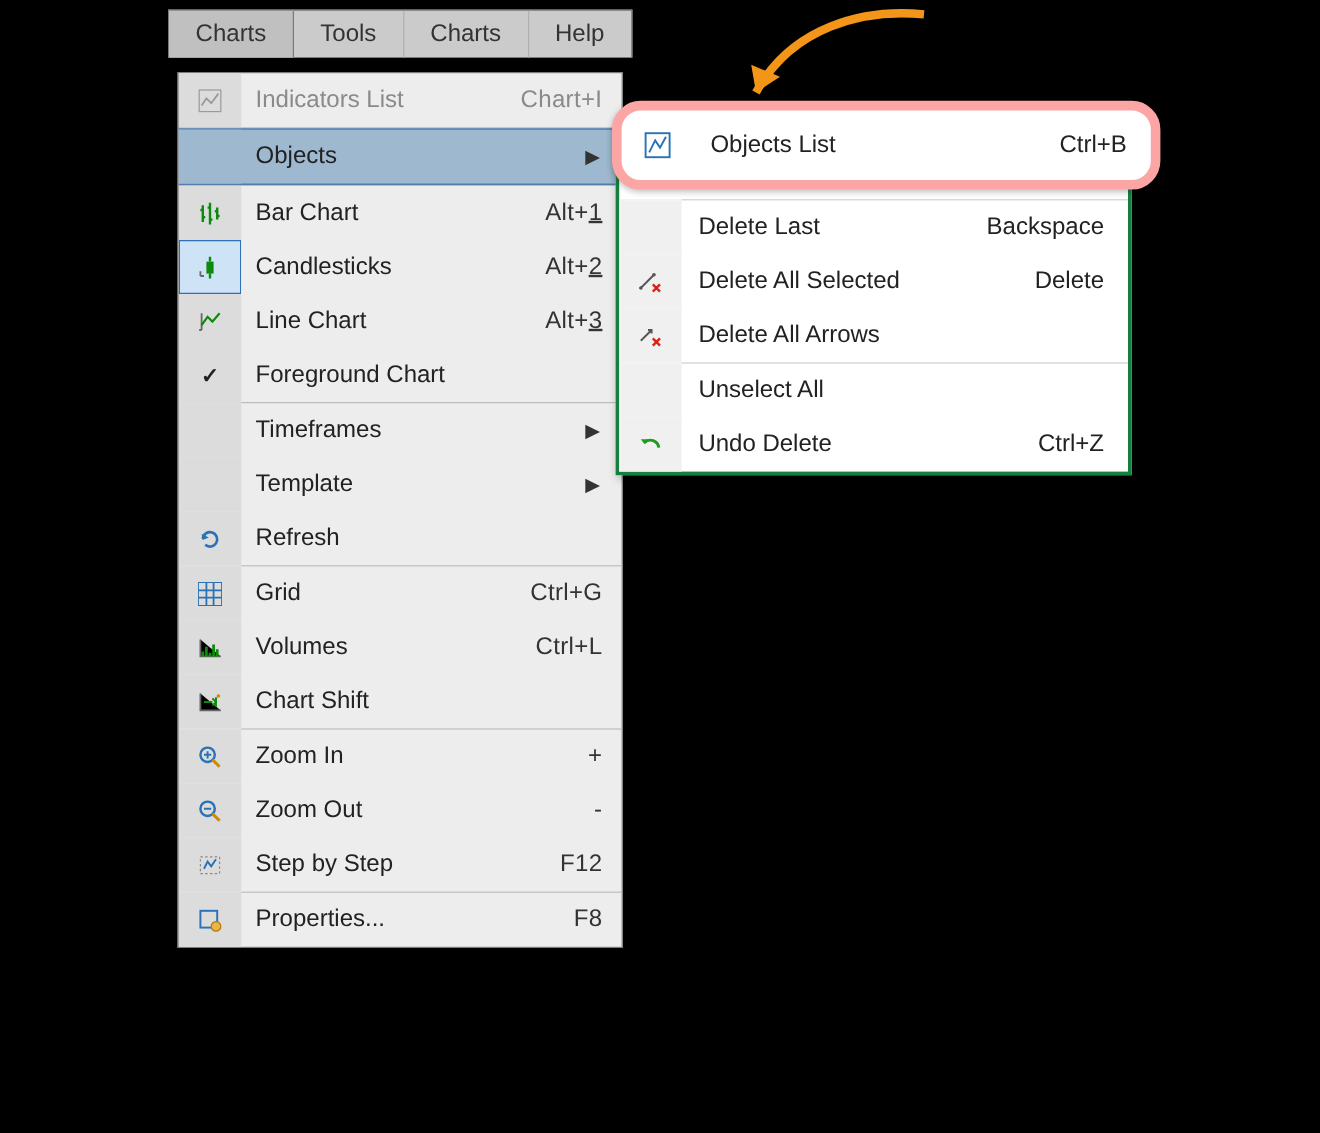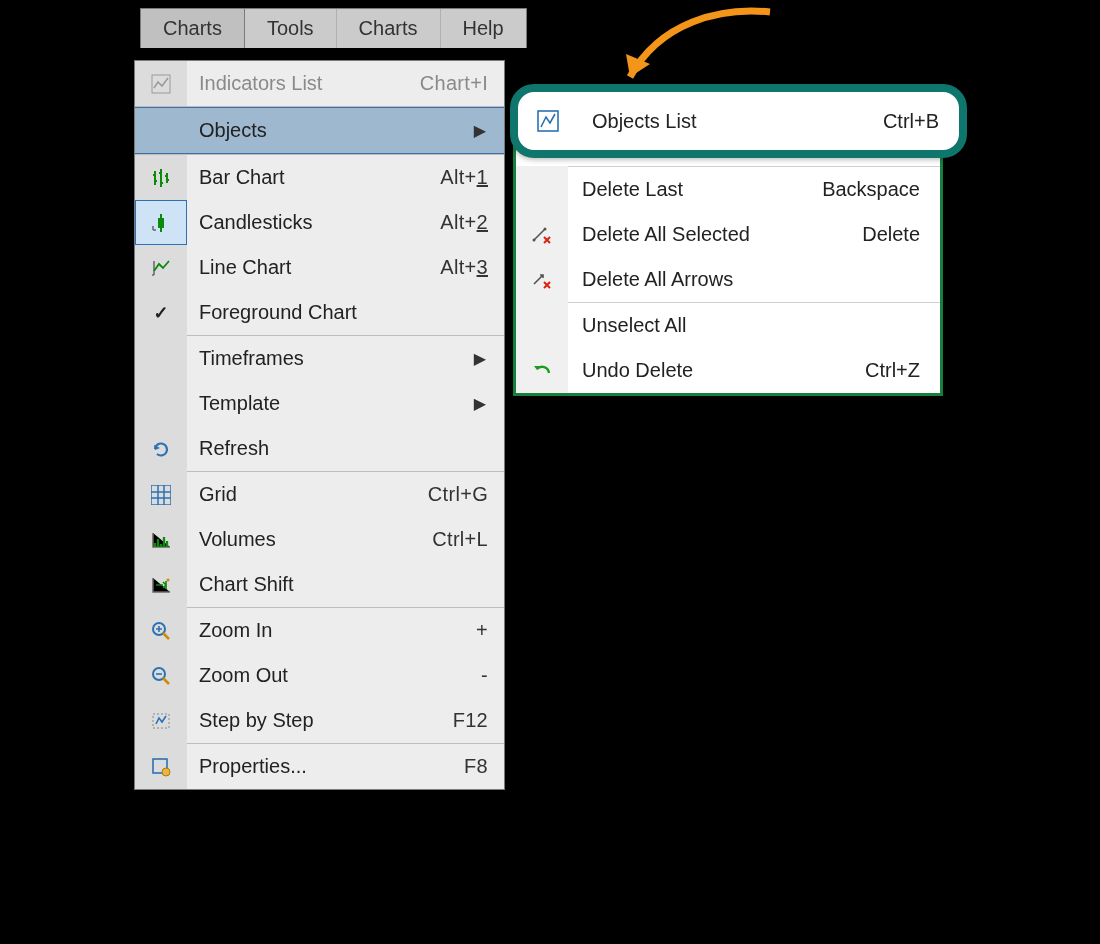--- a/index.html
+++ b/index.html
@@ -30,21 +30,21 @@
     display: flex;
     align-items: center;
   }
   .menubar-item:last-child { border-right: none; }
   .menubar-item.open {
     background: #c0c0c0;
     border-right: 1px solid #7a7a7a;
   }
   .dropdown {
     position: absolute;
-    left: 134px;
+    left: 148px;
     top: 60px;
     width: 371px;
     background: #ededed;
     border: 1px solid #7a7a7a;
     box-shadow: 2px 2px 6px rgba(0,0,0,.3);
   }
   .dd-row {
     display: flex;
     align-items: center;
     height: 45px;
@@ -133,21 +133,21 @@
   .sm-sep .line { flex: 1; background: #cfcfcf; }
 
   
   .ring {
     position: absolute;
     left: 510px;
     top: 84px;
     width: 457px;
     height: 74px;
     background: #fff;
-    border: 8px solid #0f766e;
+    border: 8px solid #fca5a5;
     border-radius: 24px;
     box-shadow: 0 2px 5px rgba(0,0,0,.25);
     display: flex;
     align-items: center;
   }
   .ring .sm-iconcol { background: transparent; border-right:none; width:60px; }
   .ring .sm-label { font-size: 20px; }
   .ring .sm-short { font-size: 20px; text-align: center; }
 
   

